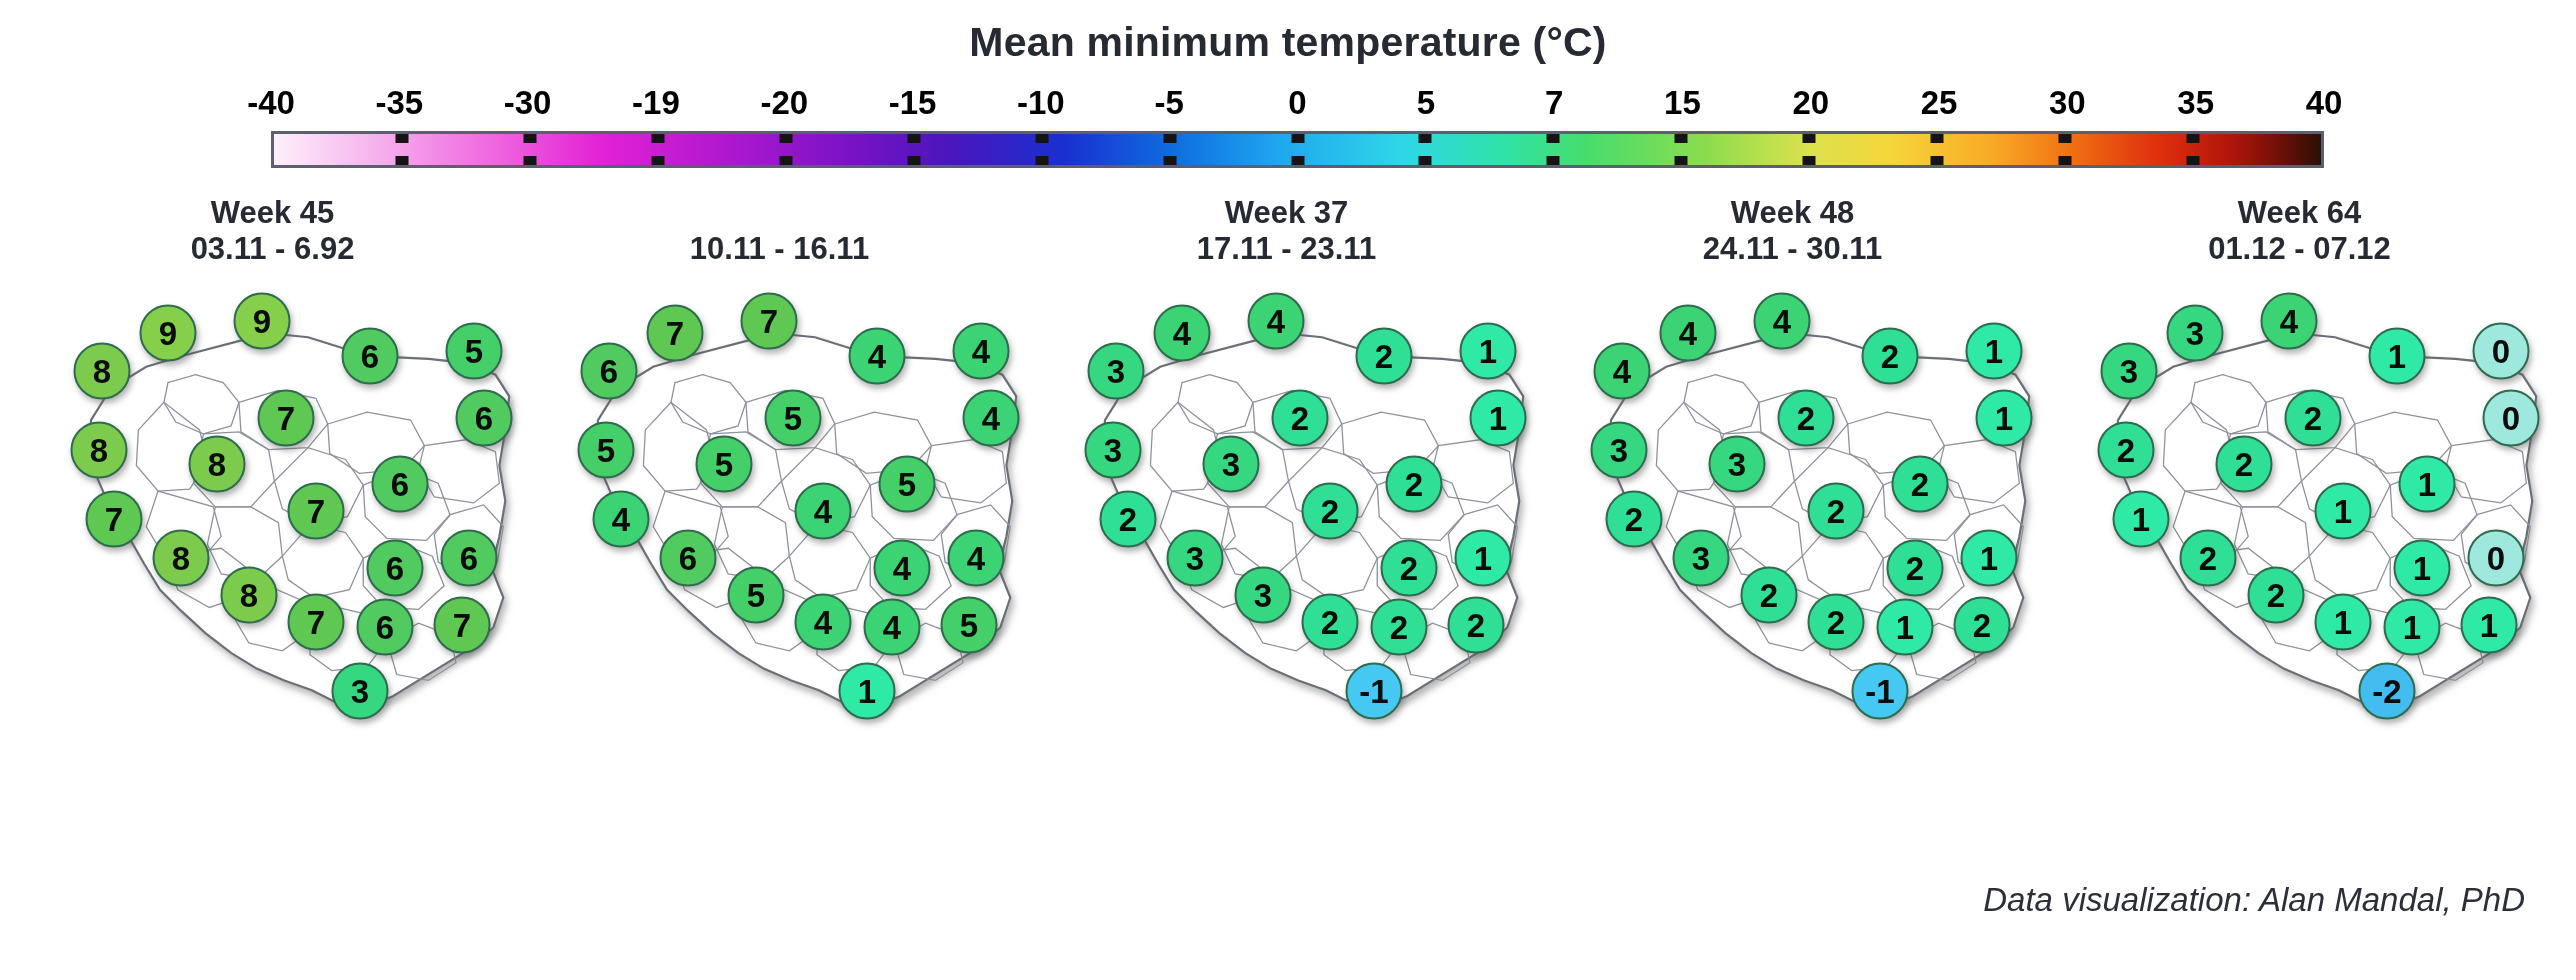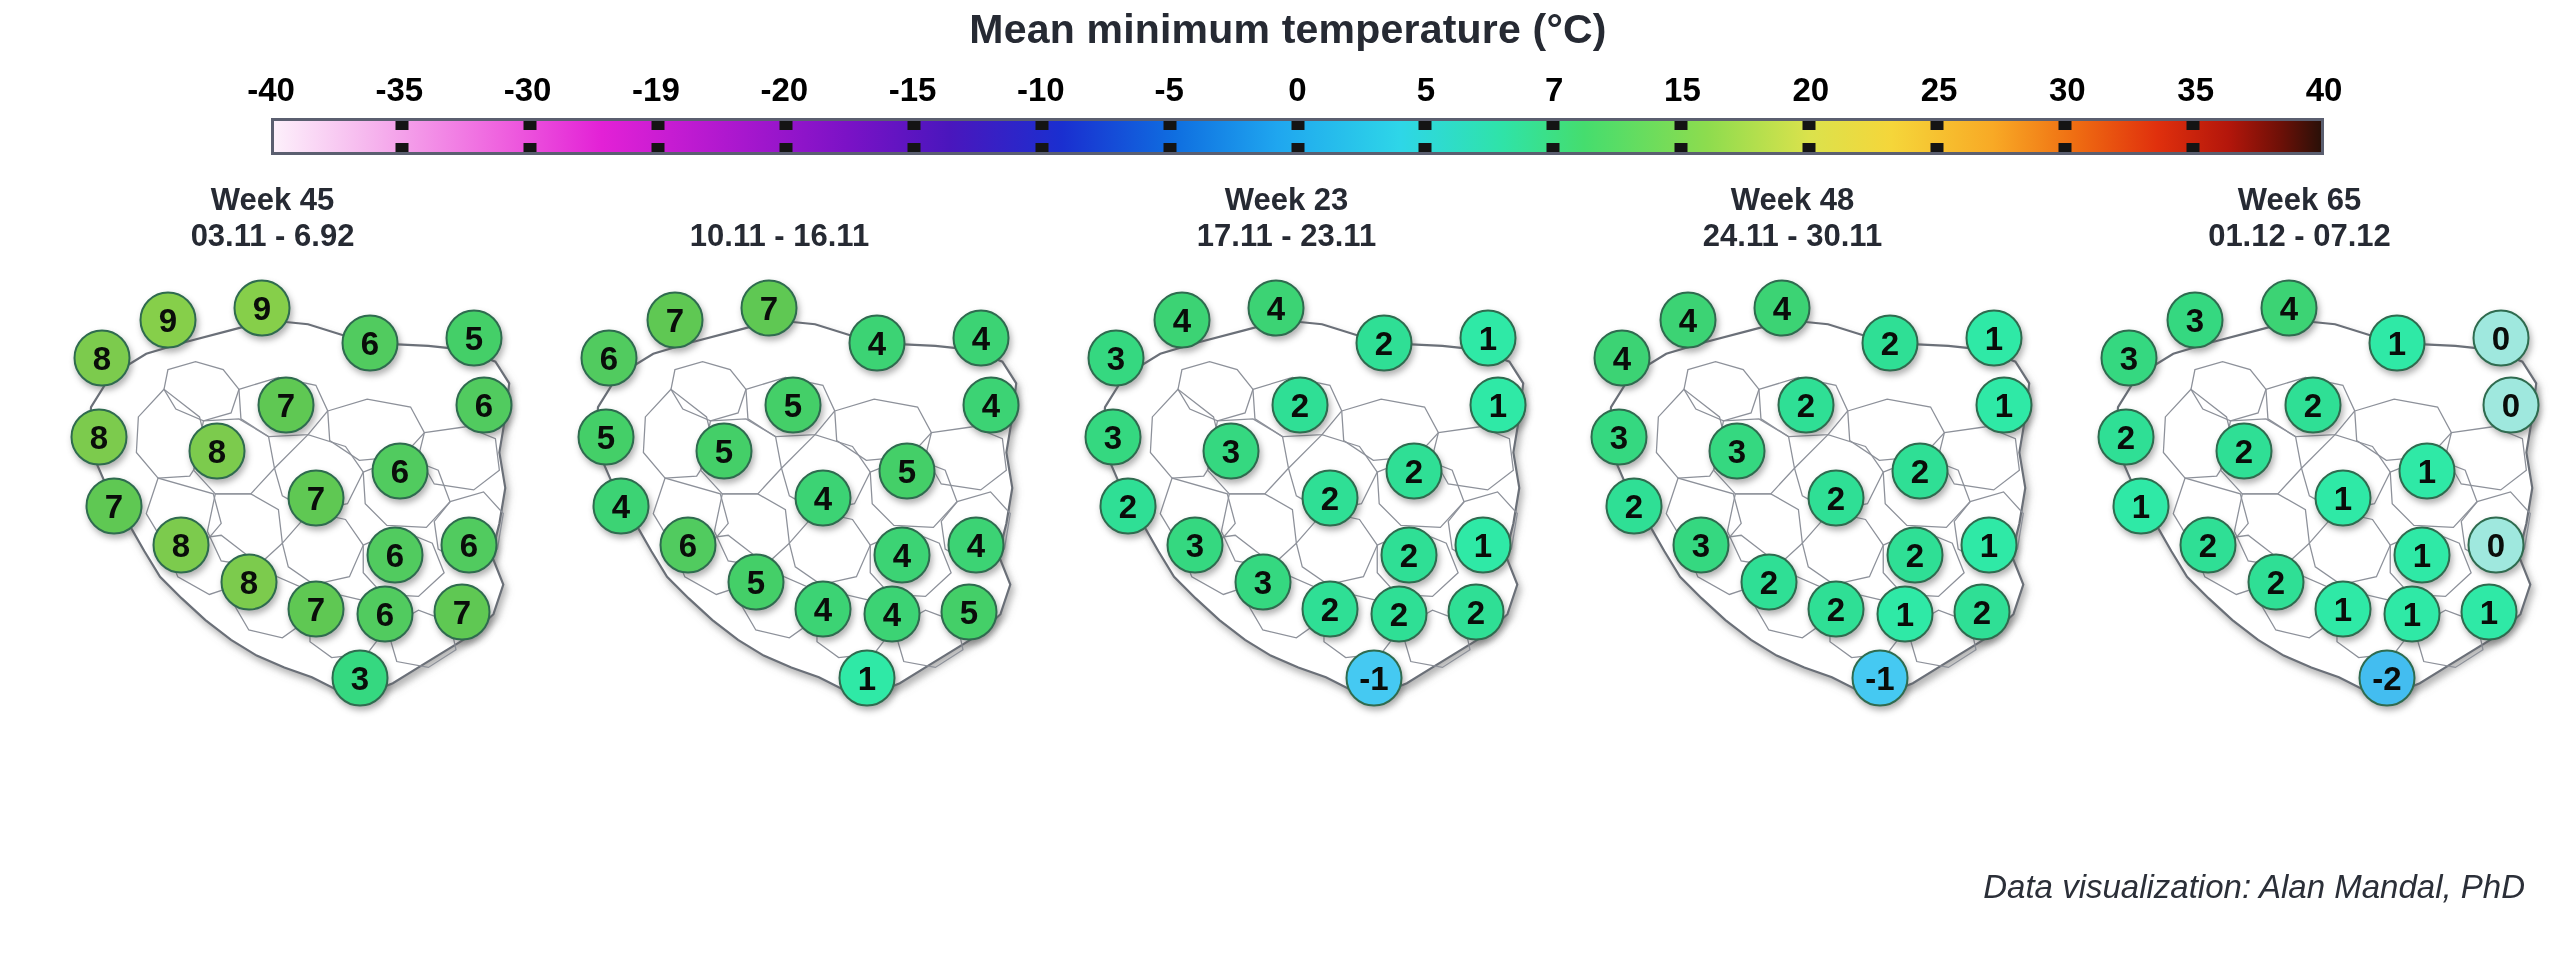--- a/index.html
+++ b/index.html
@@ -4,21 +4,21 @@
 <title>Mean minimum temperature</title>
 <style>
   html,body{margin:0;padding:0;background:#ffffff;}
   body{
     width:2576px;height:980px;
     font-family:"Liberation Sans","DejaVu Sans",sans-serif;
     color:#2b2f38;
     overflow:hidden;
     position:relative;
   }
-  #root{position:relative;width:2576px;height:740px;}
+  #root{position:relative;width:2576px;height:740px;margin-top:13px;}
 
   
   .chart-title{
     position:absolute;left:0;top:6px;width:2576px;
     text-align:center;
     font-size:41px;font-weight:bold;letter-spacing:0.2px;
     color:#262a33;
   }
 
   
@@ -259,21 +259,21 @@
           <div class="dot" style="left: 229px; top: 323px; background: rgb(68, 207, 104);">5</div>
           <div class="dot" style="left: 296px; top: 350px; background: rgb(60, 211, 116);">4</div>
           <div class="dot" style="left: 375px; top: 296px; background: rgb(60, 211, 116);">4</div>
           <div class="dot" style="left: 449px; top: 286px; background: rgb(60, 211, 116);">4</div>
           <div class="dot" style="left: 365px; top: 355px; background: rgb(60, 211, 116);">4</div>
           <div class="dot" style="left: 442px; top: 353px; background: rgb(68, 207, 104);">5</div>
           <div class="dot" style="left: 340px; top: 419px; background: rgb(47, 233, 166);">1</div>
         </div>
       </div>
       <div class="panel" style="left: 1034px;">
-        <div class="panel-title">Week 23</div>
+        <div class="panel-title">Week 37</div>
         <div class="panel-sub">17.11 - 23.11</div>
         <div class="map-area">
           <svg class="map-svg" viewBox="0 0 512 600">
             <defs>
               <filter id="sh2" x="-20%" y="-20%" width="150%" height="150%">
                 <feDropShadow dx="3" dy="5" stdDeviation="4" flood-color="#777" flood-opacity="0.55"></feDropShadow>
               </filter>
             </defs>
             <path d="M 72,150 L 92,118 L 128,96 L 168,84 L 214,72 L 252,62 L 292,66 L 330,78 L 372,86 L 414,88 L 452,92 L 482,104 L 496,126 L 492,160 L 486,196 L 492,232 L 486,268 L 478,300 L 490,330 L 480,360 L 456,382 L 430,398 L 404,414 L 378,430 L 348,442 L 320,436 L 296,424 L 268,414 L 240,402 L 214,386 L 188,366 L 164,344 L 142,322 L 126,296 L 110,268 L 92,240 L 78,208 L 70,178 Z" fill="#ffffff" stroke="#6b6f78" stroke-width="2.2" filter="url(#sh2)"></path>
             <path d="M 150,112 L 178,104 L 206,112 L 222,132 L 214,156 L 186,164 L 158,152 L 146,132 Z" fill="none" stroke="#8d919a" stroke-width="1.3"></path>
@@ -361,21 +361,21 @@
           <div class="dot" style="left: 229px; top: 323px; background: rgb(47, 223, 149);">2</div>
           <div class="dot" style="left: 296px; top: 350px; background: rgb(47, 223, 149);">2</div>
           <div class="dot" style="left: 375px; top: 296px; background: rgb(47, 223, 149);">2</div>
           <div class="dot" style="left: 449px; top: 286px; background: rgb(47, 233, 166);">1</div>
           <div class="dot" style="left: 365px; top: 355px; background: rgb(47, 233, 166);">1</div>
           <div class="dot" style="left: 442px; top: 353px; background: rgb(47, 223, 149);">2</div>
           <div class="dot" style="left: 340px; top: 419px; background: rgb(69, 201, 242);">-1</div>
         </div>
       </div>
       <div class="panel" style="left: 2047px;">
-        <div class="panel-title">Week 65</div>
+        <div class="panel-title">Week 64</div>
         <div class="panel-sub">01.12 - 07.12</div>
         <div class="map-area">
           <svg class="map-svg" viewBox="0 0 512 600">
             <defs>
               <filter id="sh4" x="-20%" y="-20%" width="150%" height="150%">
                 <feDropShadow dx="3" dy="5" stdDeviation="4" flood-color="#777" flood-opacity="0.55"></feDropShadow>
               </filter>
             </defs>
             <path d="M 72,150 L 92,118 L 128,96 L 168,84 L 214,72 L 252,62 L 292,66 L 330,78 L 372,86 L 414,88 L 452,92 L 482,104 L 496,126 L 492,160 L 486,196 L 492,232 L 486,268 L 478,300 L 490,330 L 480,360 L 456,382 L 430,398 L 404,414 L 378,430 L 348,442 L 320,436 L 296,424 L 268,414 L 240,402 L 214,386 L 188,366 L 164,344 L 142,322 L 126,296 L 110,268 L 92,240 L 78,208 L 70,178 Z" fill="#ffffff" stroke="#6b6f78" stroke-width="2.2" filter="url(#sh4)"></path>
             <path d="M 150,112 L 178,104 L 206,112 L 222,132 L 214,156 L 186,164 L 158,152 L 146,132 Z" fill="none" stroke="#8d919a" stroke-width="1.3"></path>

